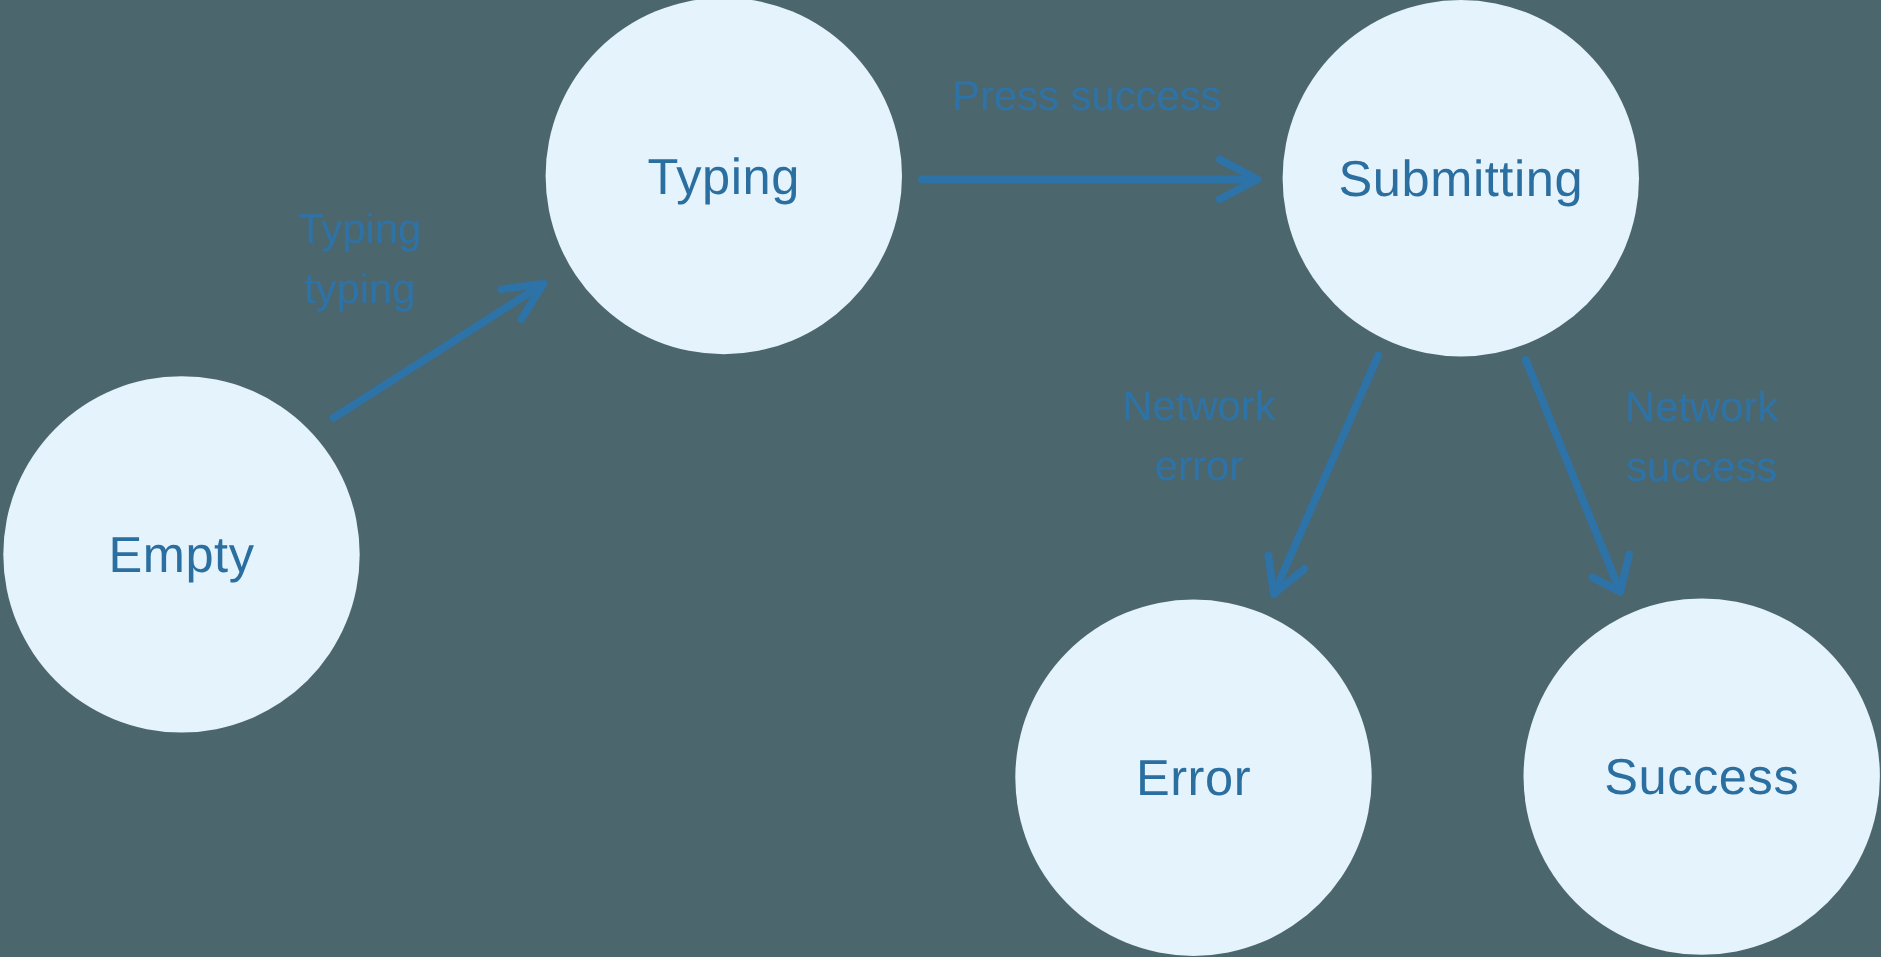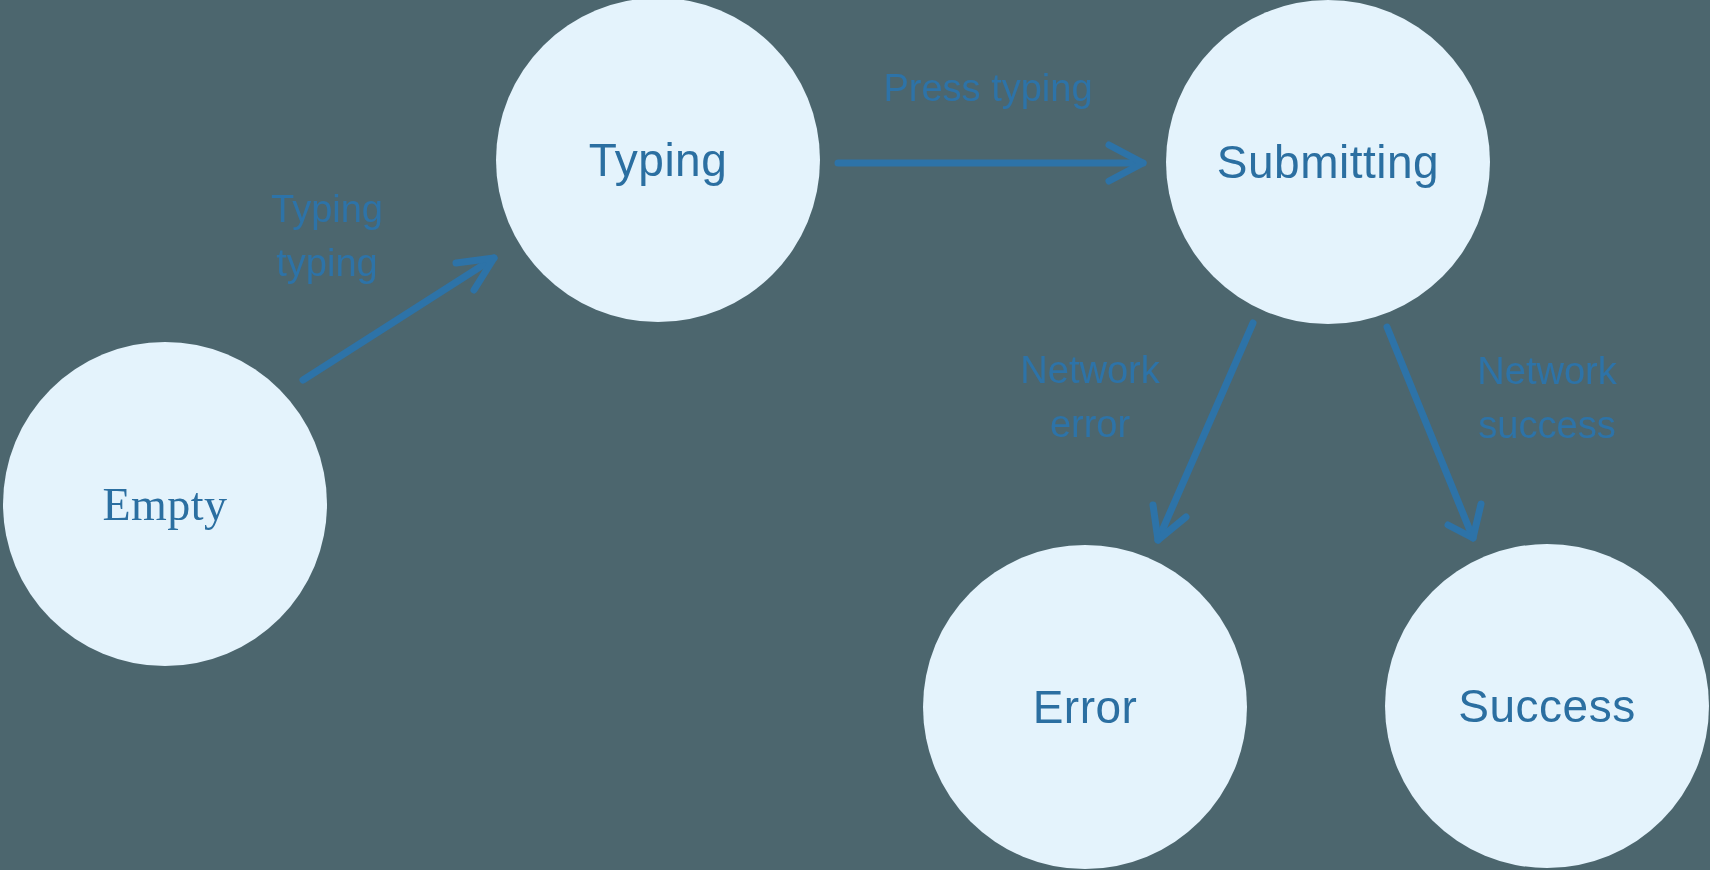--- a/index.html
+++ b/index.html
@@ -55,21 +55,21 @@
     position: absolute;
     transform: translate(-50%, -50%);
     color: var(--arrow, #2d73a8);
     font-size: 38px;
     font-weight: 500;
     line-height: 54px;
     text-align: center;
     white-space: nowrap;
   }
   
-  .node-empty      { left: 3px;    top: 342px; font-family: Liberation Serif, serif; }
+  .node-empty      { left: 3px;    top: 342px; }
   .node-typing     { left: 496px;  top: -2px;  }
   .node-submitting { left: 1166px; top: 0px; justify-content: center;   }
   .node-error      { left: 923px;  top: 545px; }
   .node-success    { left: 1385px; top: 544px; }
   
   .edge-label-start-typing    { left: 327px;  top: 236px; }
   .edge-label-press-submit    { left: 988px;  top: 88px;  }
   .edge-label-network-error   { left: 1090px; top: 397px; }
   .edge-label-network-success { left: 1547px; top: 398px; }
 </style>
@@ -116,21 +116,21 @@
   <div class="node node-success">
     <span class="node-label">Success</span>
   </div>
 
   <div class="edge-label edge-label-start-typing">
     <div>Typing</div>
     <div>typing</div>
   </div>
 
   <div class="edge-label edge-label-press-submit">
-    <div>Press typing</div>
+    <div>Press success</div>
   </div>
 
   <div class="edge-label edge-label-network-error">
     <div>Network</div>
     <div>error</div>
   </div>
 
   <div class="edge-label edge-label-network-success">
     <div>Network</div>
     <div>success</div>

